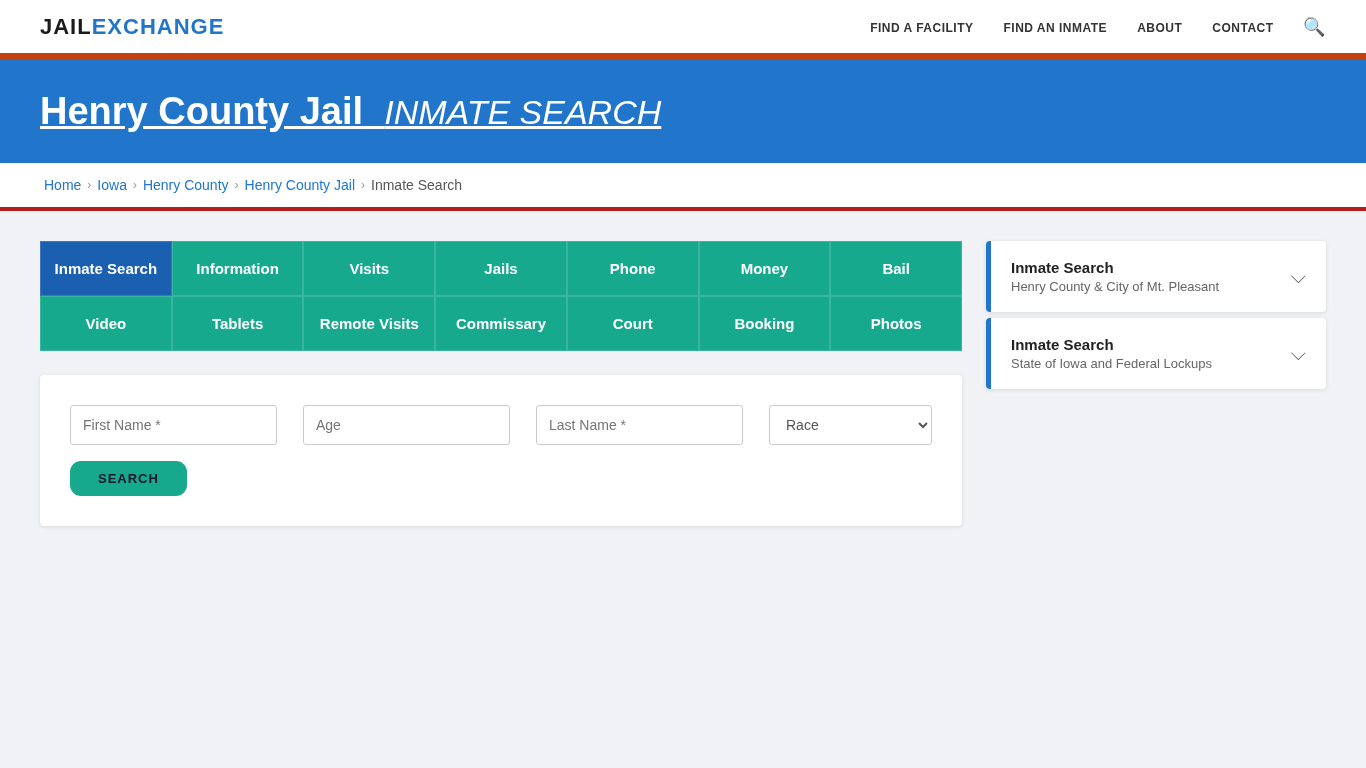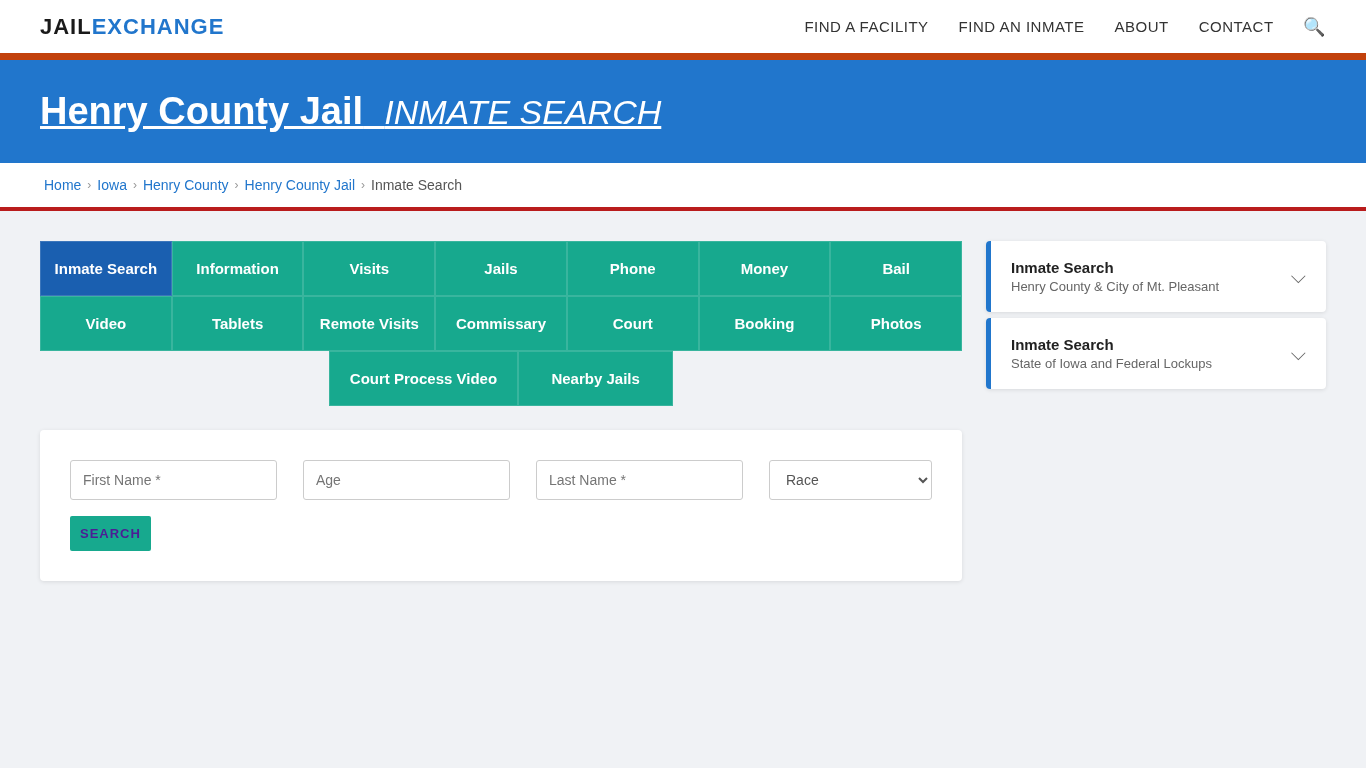--- a/index.html
+++ b/index.html
@@ -25,22 +25,22 @@
     .navbar-logo span.exchange { color: #2176cc; }
     .navbar-nav {
       display: flex;
       align-items: center;
       gap: 30px;
       list-style: none;
     }
     .navbar-nav li a {
       text-decoration: none;
       color: #333;
-      font-size: 15px;
-      font-weight: 400;
+      font-size: 12px;
+      font-weight: 700;
       letter-spacing: 0.5px;
     }
     .search-icon {
       font-size: 18px;
       color: #333;
       cursor: pointer;
     }
 
     
     .hero-banner {
@@ -155,27 +155,27 @@
       padding: 10px 12px;
       border: 1px solid #ccc;
       border-radius: 3px;
       font-size: 14px;
       color: #555;
       background: #fff;
     }
     .search-fields select { cursor: pointer; }
     .search-btn {
       background: #17a98e;
-      color: #4c1d95;
+      color: #0f172a;
       border: none;
-      padding: 10px 10px;
+      padding: 10px 28px;
       font-size: 13px;
       font-weight: 700;
       letter-spacing: 1px;
-      border-radius: 2px;
+      border-radius: 11px;
       cursor: pointer;
     }
 
     
     .right-sidebar {
       width: 340px;
       flex-shrink: 0;
     }
     .sidebar-card {
       background: #fff;
@@ -263,24 +263,20 @@
       <div class="btn-row">
         <button class="nav-btn teal">Video</button>
         <button class="nav-btn teal">Tablets</button>
         <button class="nav-btn teal">Remote Visits</button>
         <button class="nav-btn teal">Commissary</button>
         <button class="nav-btn teal">Court</button>
         <button class="nav-btn teal">Booking</button>
         <button class="nav-btn teal">Photos</button>
       </div>
 
-      <div class="btn-row-center">
-        <button class="nav-btn teal">Court Process Video</button>
-        <button class="nav-btn teal">Nearby Jails</button>
-      </div>
     </div>
 
     <div class="search-box">
       <div class="search-fields">
         <input type="text" placeholder="First Name *" style="">
         <input type="text" placeholder="Age" style="">
         <input type="text" placeholder="Last Name *" style="">
         <select>
           <option>Race</option>
           <option>White</option>

